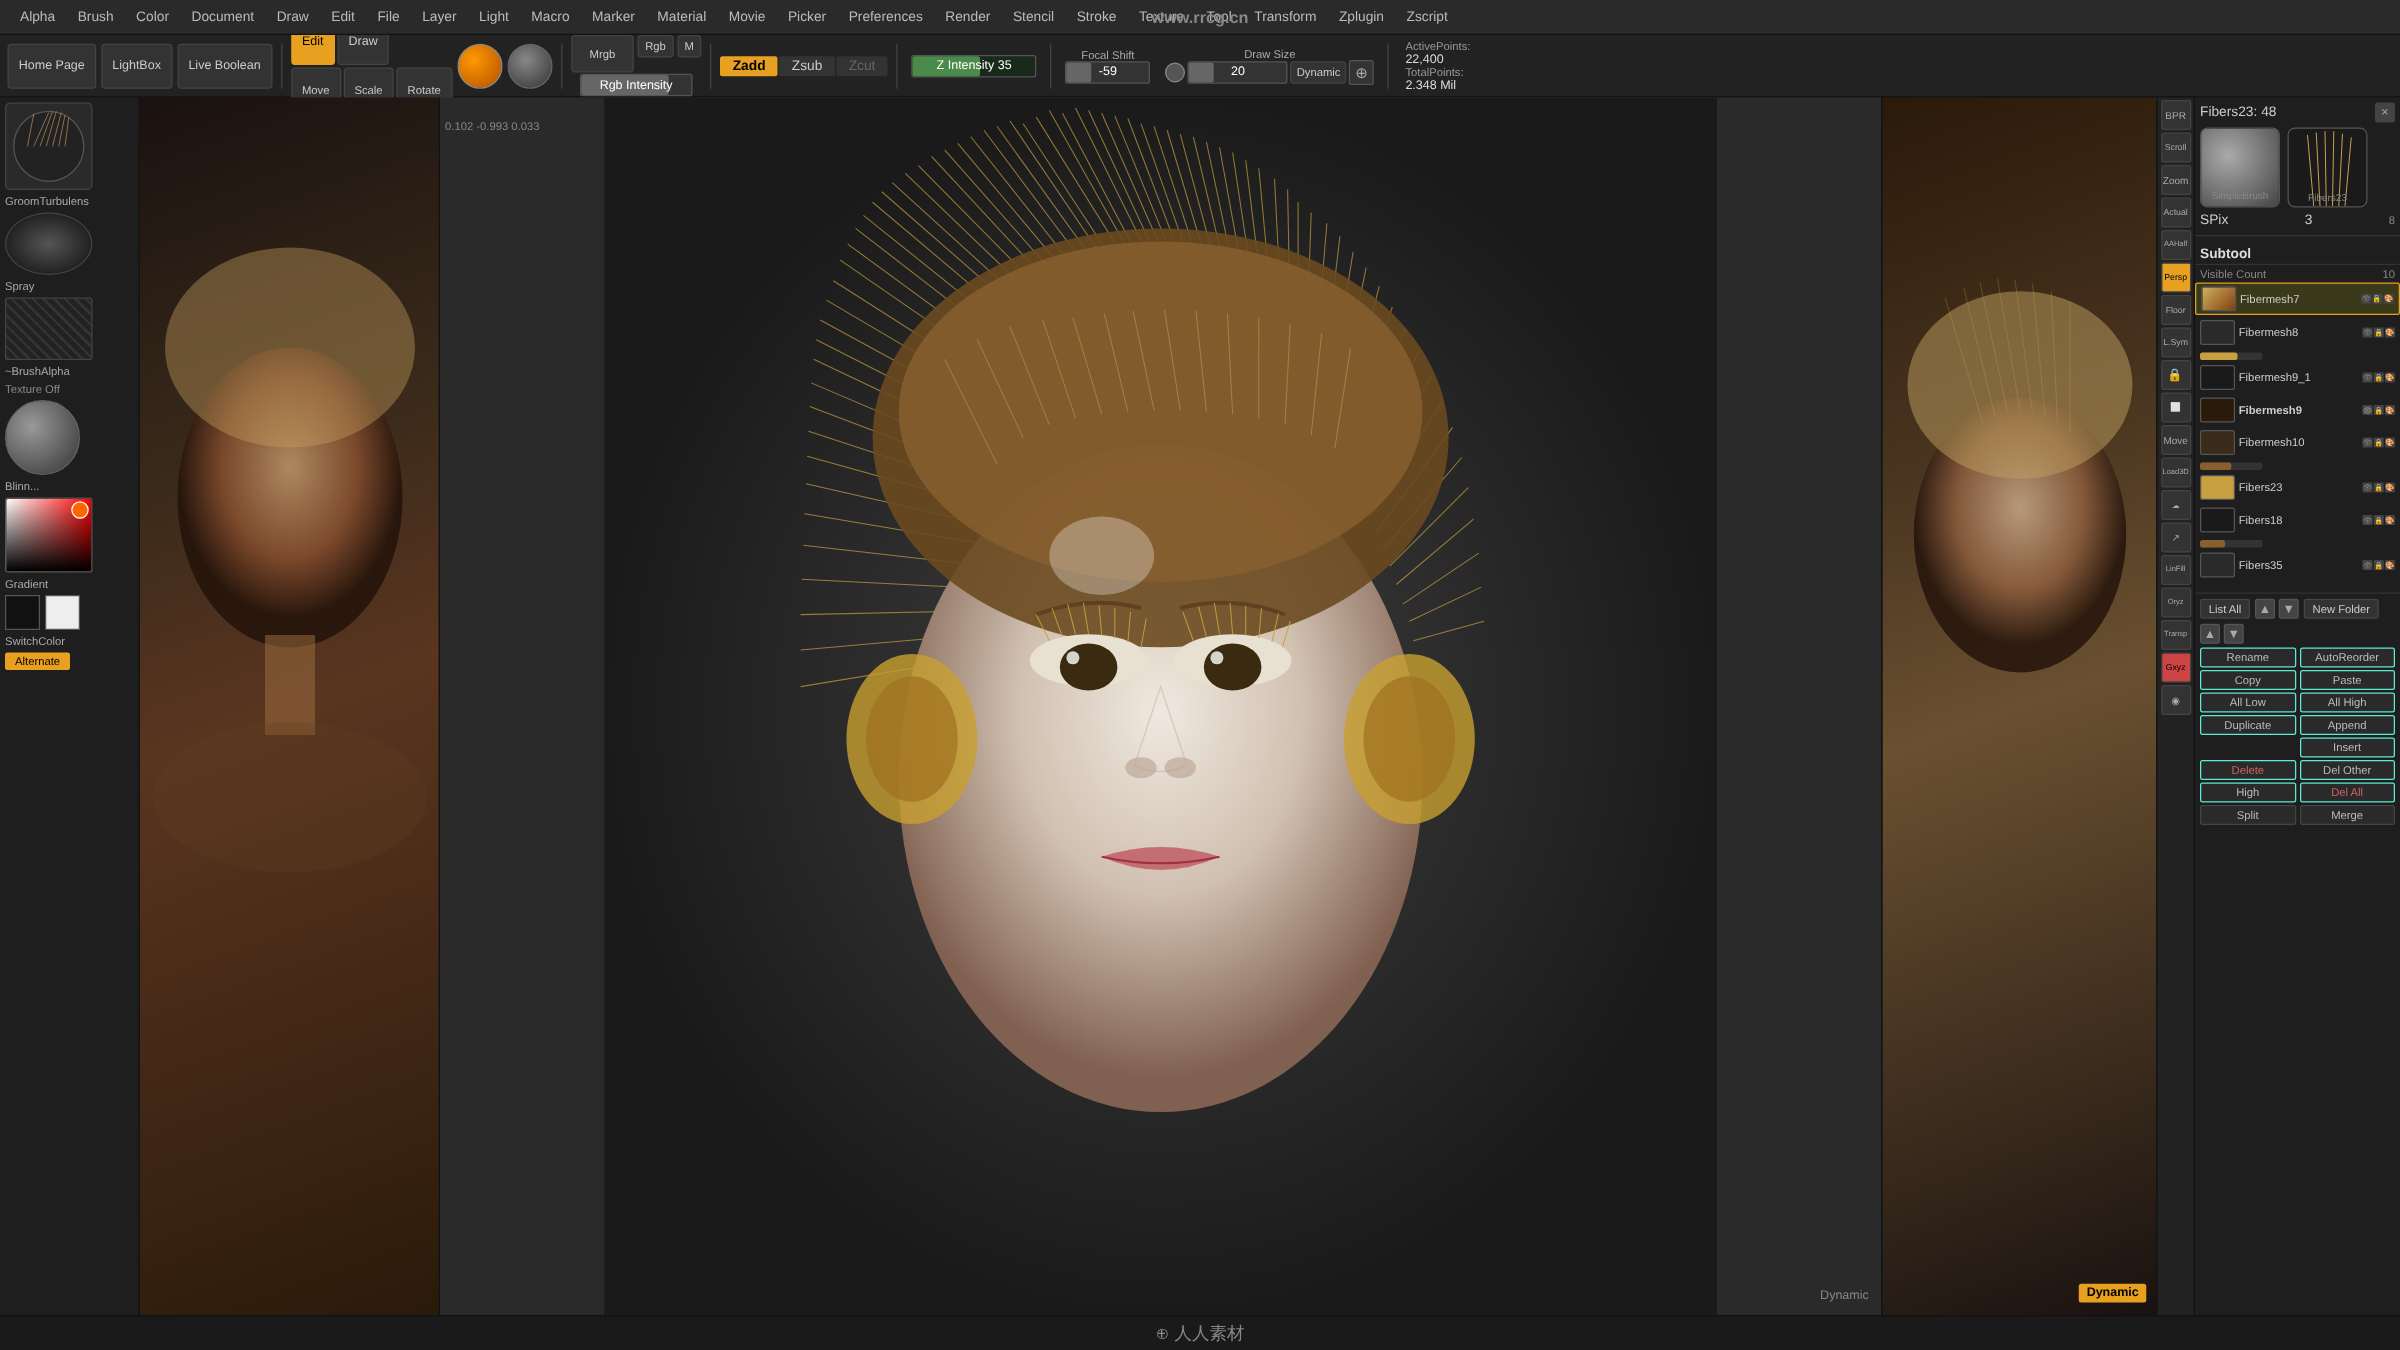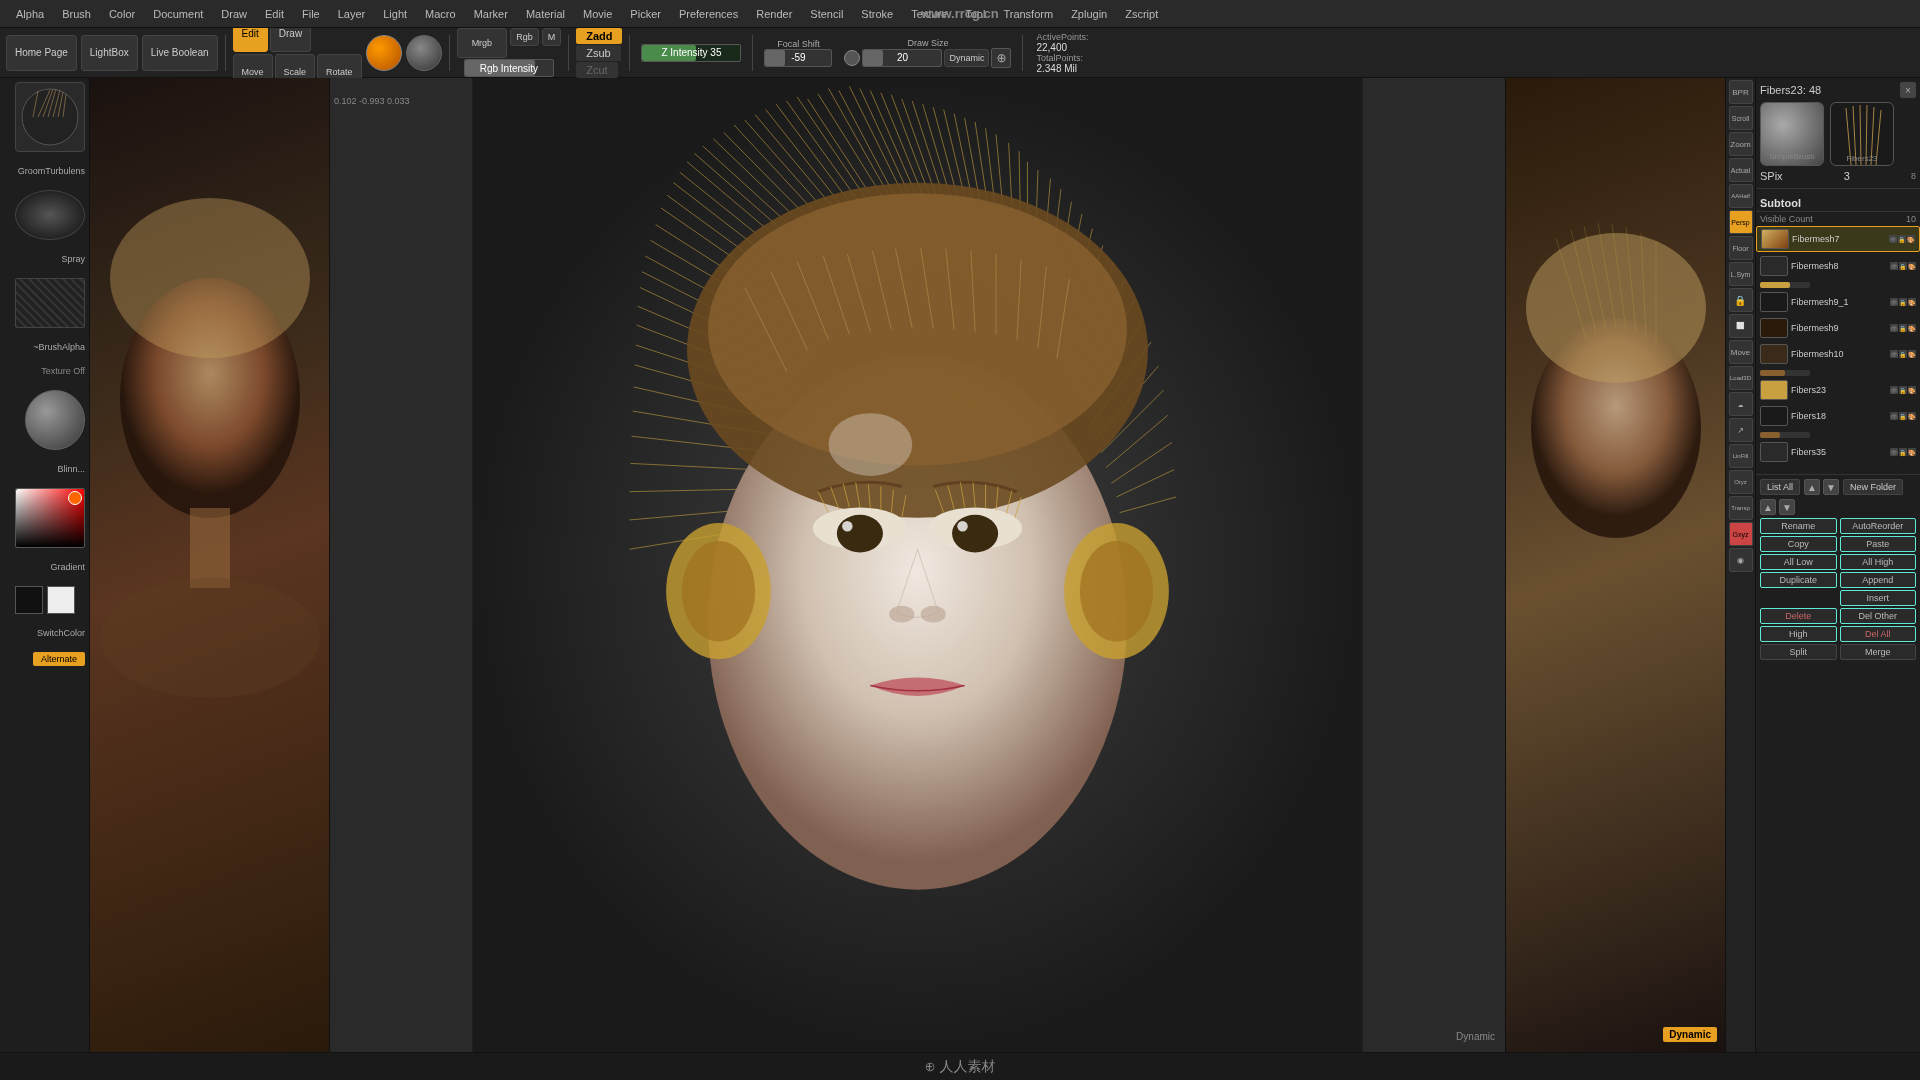--- a/index.html
+++ b/index.html
@@ -80,21 +80,21 @@
     .tb-mat-btn {
       width: 36px;
       height: 36px;
       border-radius: 50%;
       background: radial-gradient(circle at 40% 35%, #888, #333);
       border: 1px solid #666;
       cursor: pointer;
     }
     .tb-sep { width: 1px; height: 36px; background: #444; margin: 0 3px; }
 
-    .zadd-group { display: flex; flex-direction: column; align-items: flex-start; gap: 1px; }
+    .zadd-group { display: flex; flex-direction: row; align-items: flex-end; gap: 1px; }
     .zadd-btn { background: #e8a020; color: #000; font-weight: bold; font-size: 11px; padding: 2px 10px; border-radius: 2px; cursor: pointer; }
     .zsub-btn { background: #333; color: #ccc; font-size: 11px; padding: 2px 10px; border-radius: 2px; cursor: pointer; }
     .zcut-btn { background: #333; color: #666; font-size: 11px; padding: 2px 10px; border-radius: 2px; cursor: pointer; }
 
     .slider-group { display: flex; flex-direction: column; font-size: 10px; color: #aaa; margin: 0 4px; }
     .slider-label { font-size: 9px; color: #aaa; text-align: center; }
     .slider-bar {
       width: 120px;
       height: 18px;
       background: #333;
@@ -115,28 +115,28 @@
 
     
     #main-layout {
       display: flex;
       width: 100%;
       height: calc(1080px - 78px - 28px);
     }
 
     
     #left-panel {
-      width: 90px;
+      width: 112px;
       background: #1e1e1e;
       border-right: 1px solid #111;
       display: flex;
       flex-direction: column;
-      align-items: flex-end;
+      align-items: flex-start;
       padding: 4px;
-      gap: 14px;
+      gap: 4px;
       overflow: hidden;
     }
     .brush-icon {
       width: 70px;
       height: 70px;
       border-radius: 4px;
       border: 1px solid #444;
       background: #2a2a2a;
       display: flex;
       align-items: center;
@@ -865,21 +865,21 @@
       <div class="subtool-item" style="padding:2px 4px;">
         <div class="st-thumb" style="background:#1a1a1a; width:28px; height:20px;"></div>
         <span class="st-name">Fibermesh9_1</span>
         <div class="st-controls">
           <div class="st-ctrl">👁</div>
           <div class="st-ctrl">🔒</div>
           <div class="st-ctrl">🎨</div>
         </div>
       </div>
 
-      <div class="subtool-item" style="padding:2px 4px;">
+      <div class="subtool-item" style="padding:2px 4px;font-weight:bold;">
         <div class="st-thumb" style="background:#2a1a0a; width:28px; height:20px;"></div>
         <span class="st-name">Fibermesh9</span>
         <div class="st-controls">
           <div class="st-ctrl">👁</div>
           <div class="st-ctrl">🔒</div>
           <div class="st-ctrl">🎨</div>
         </div>
       </div>
 
       <div class="subtool-item" style="padding:2px 4px;">

